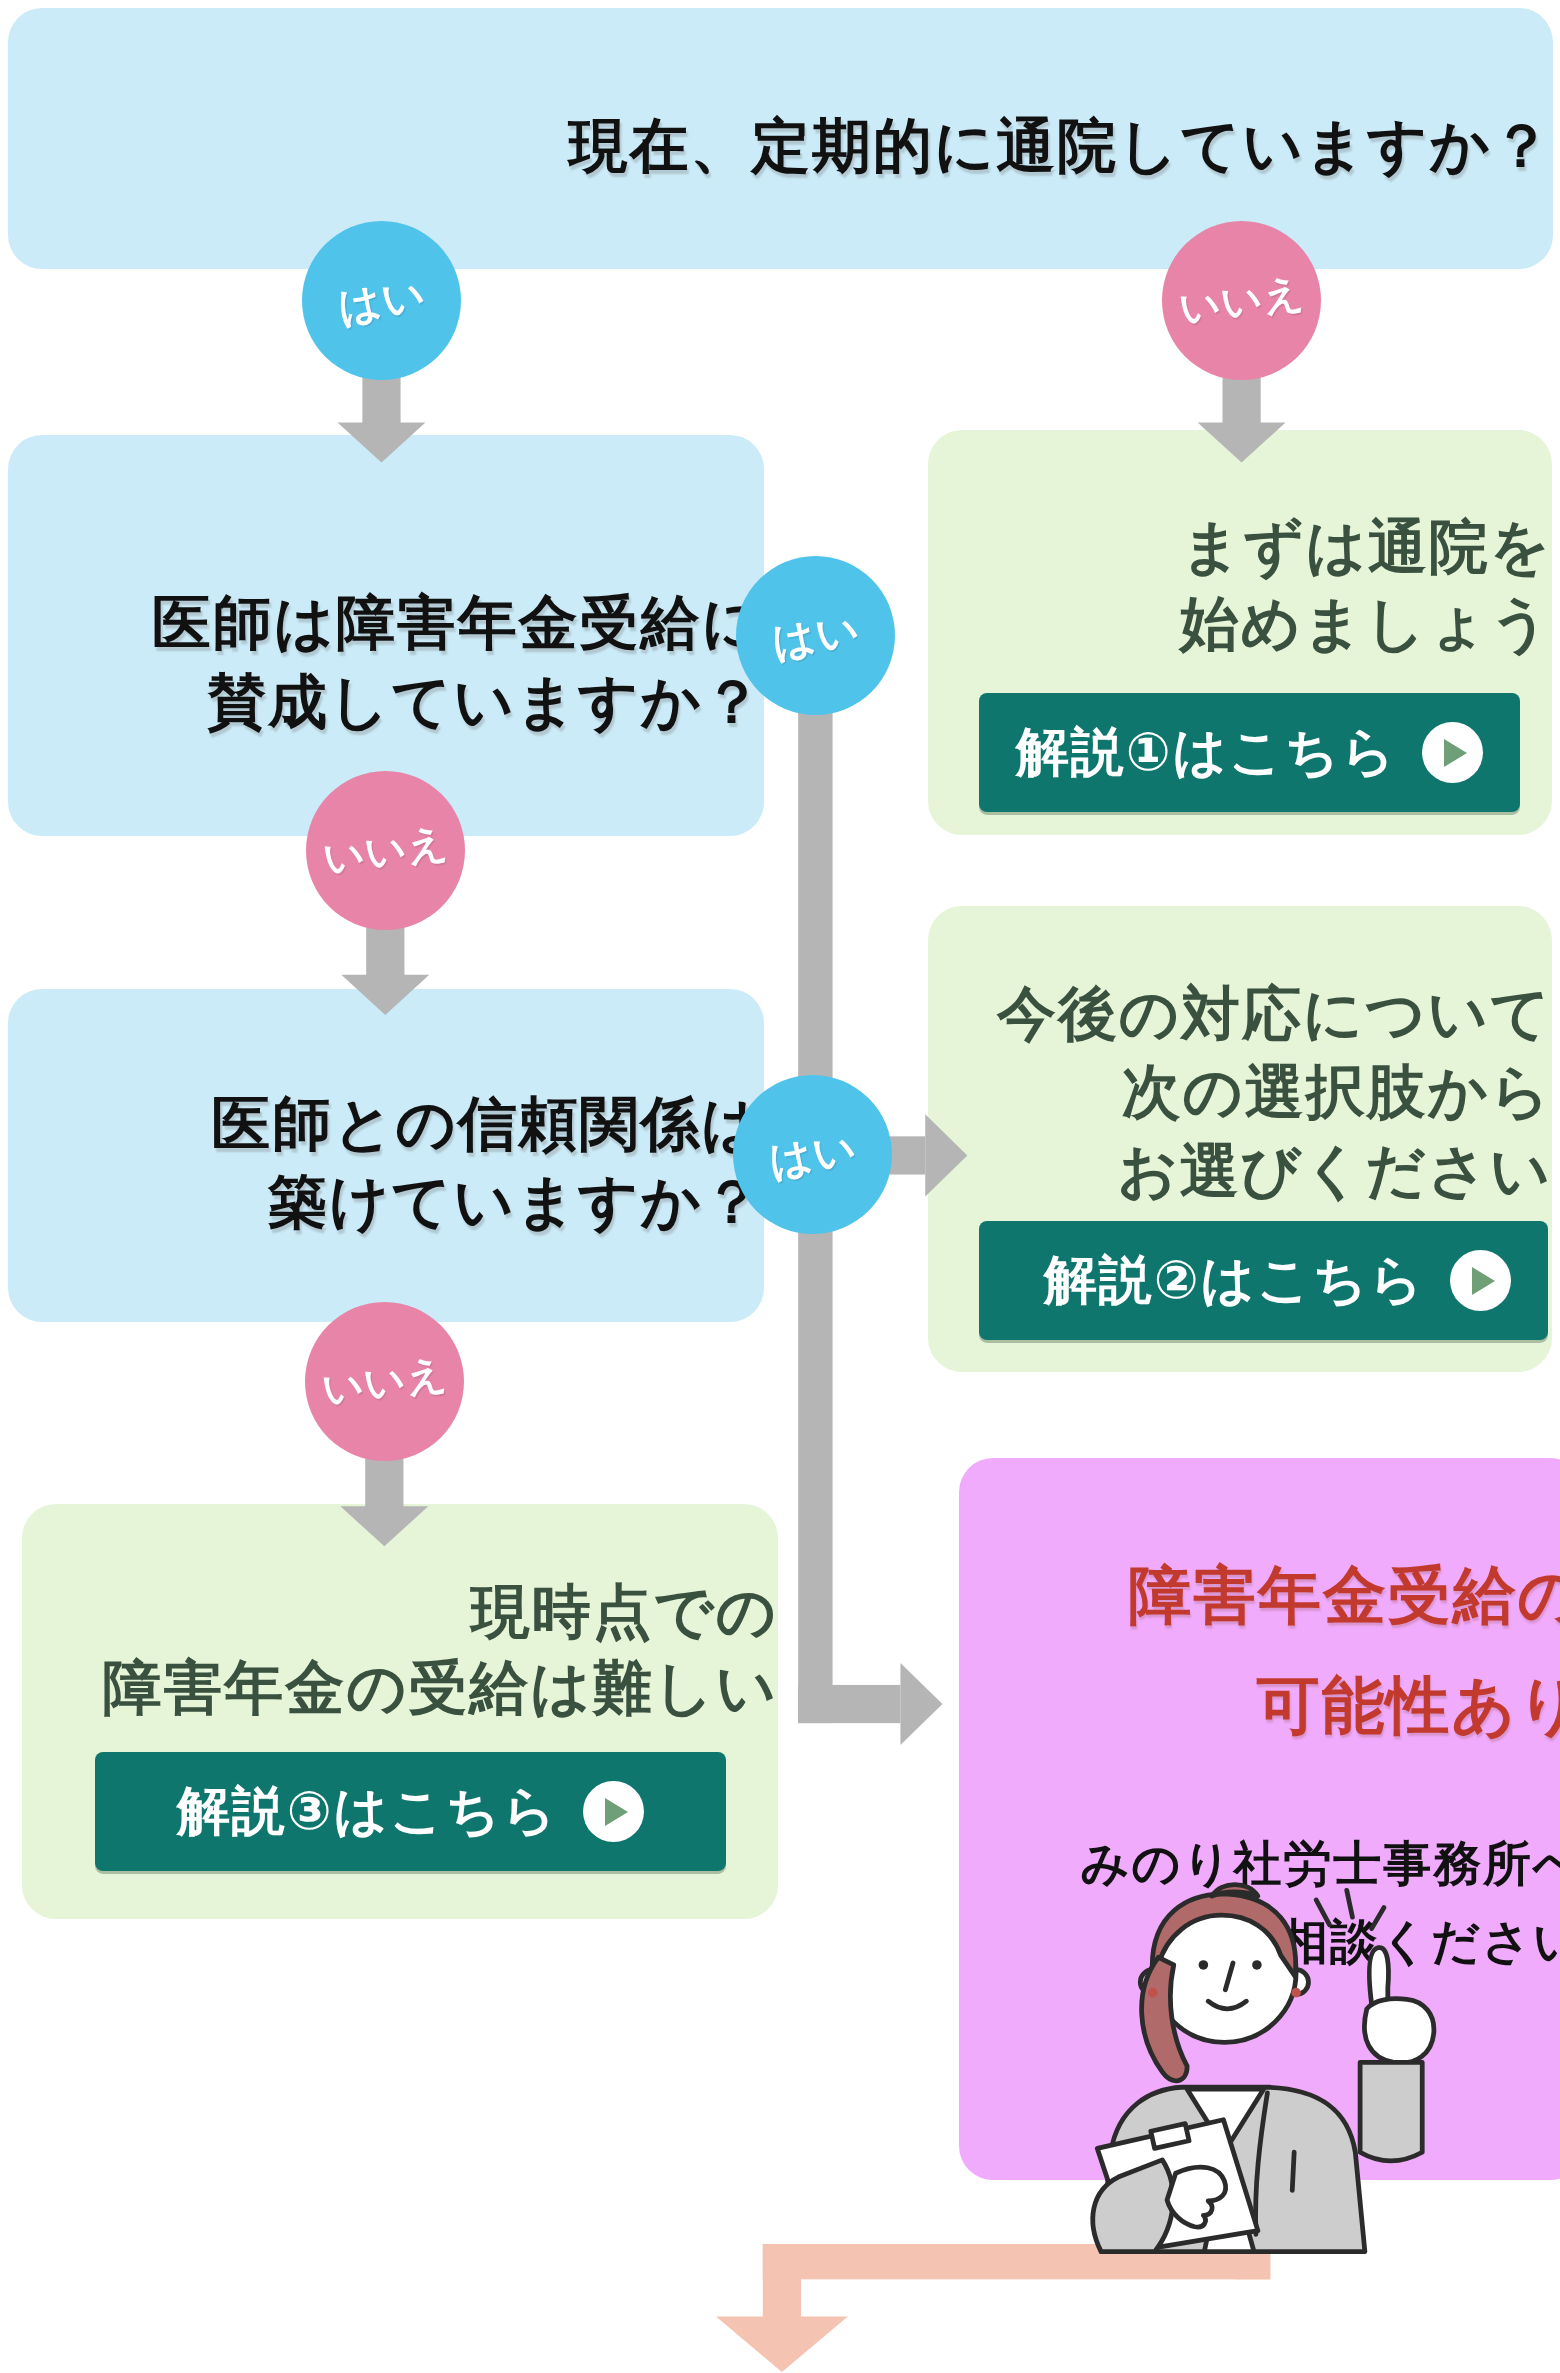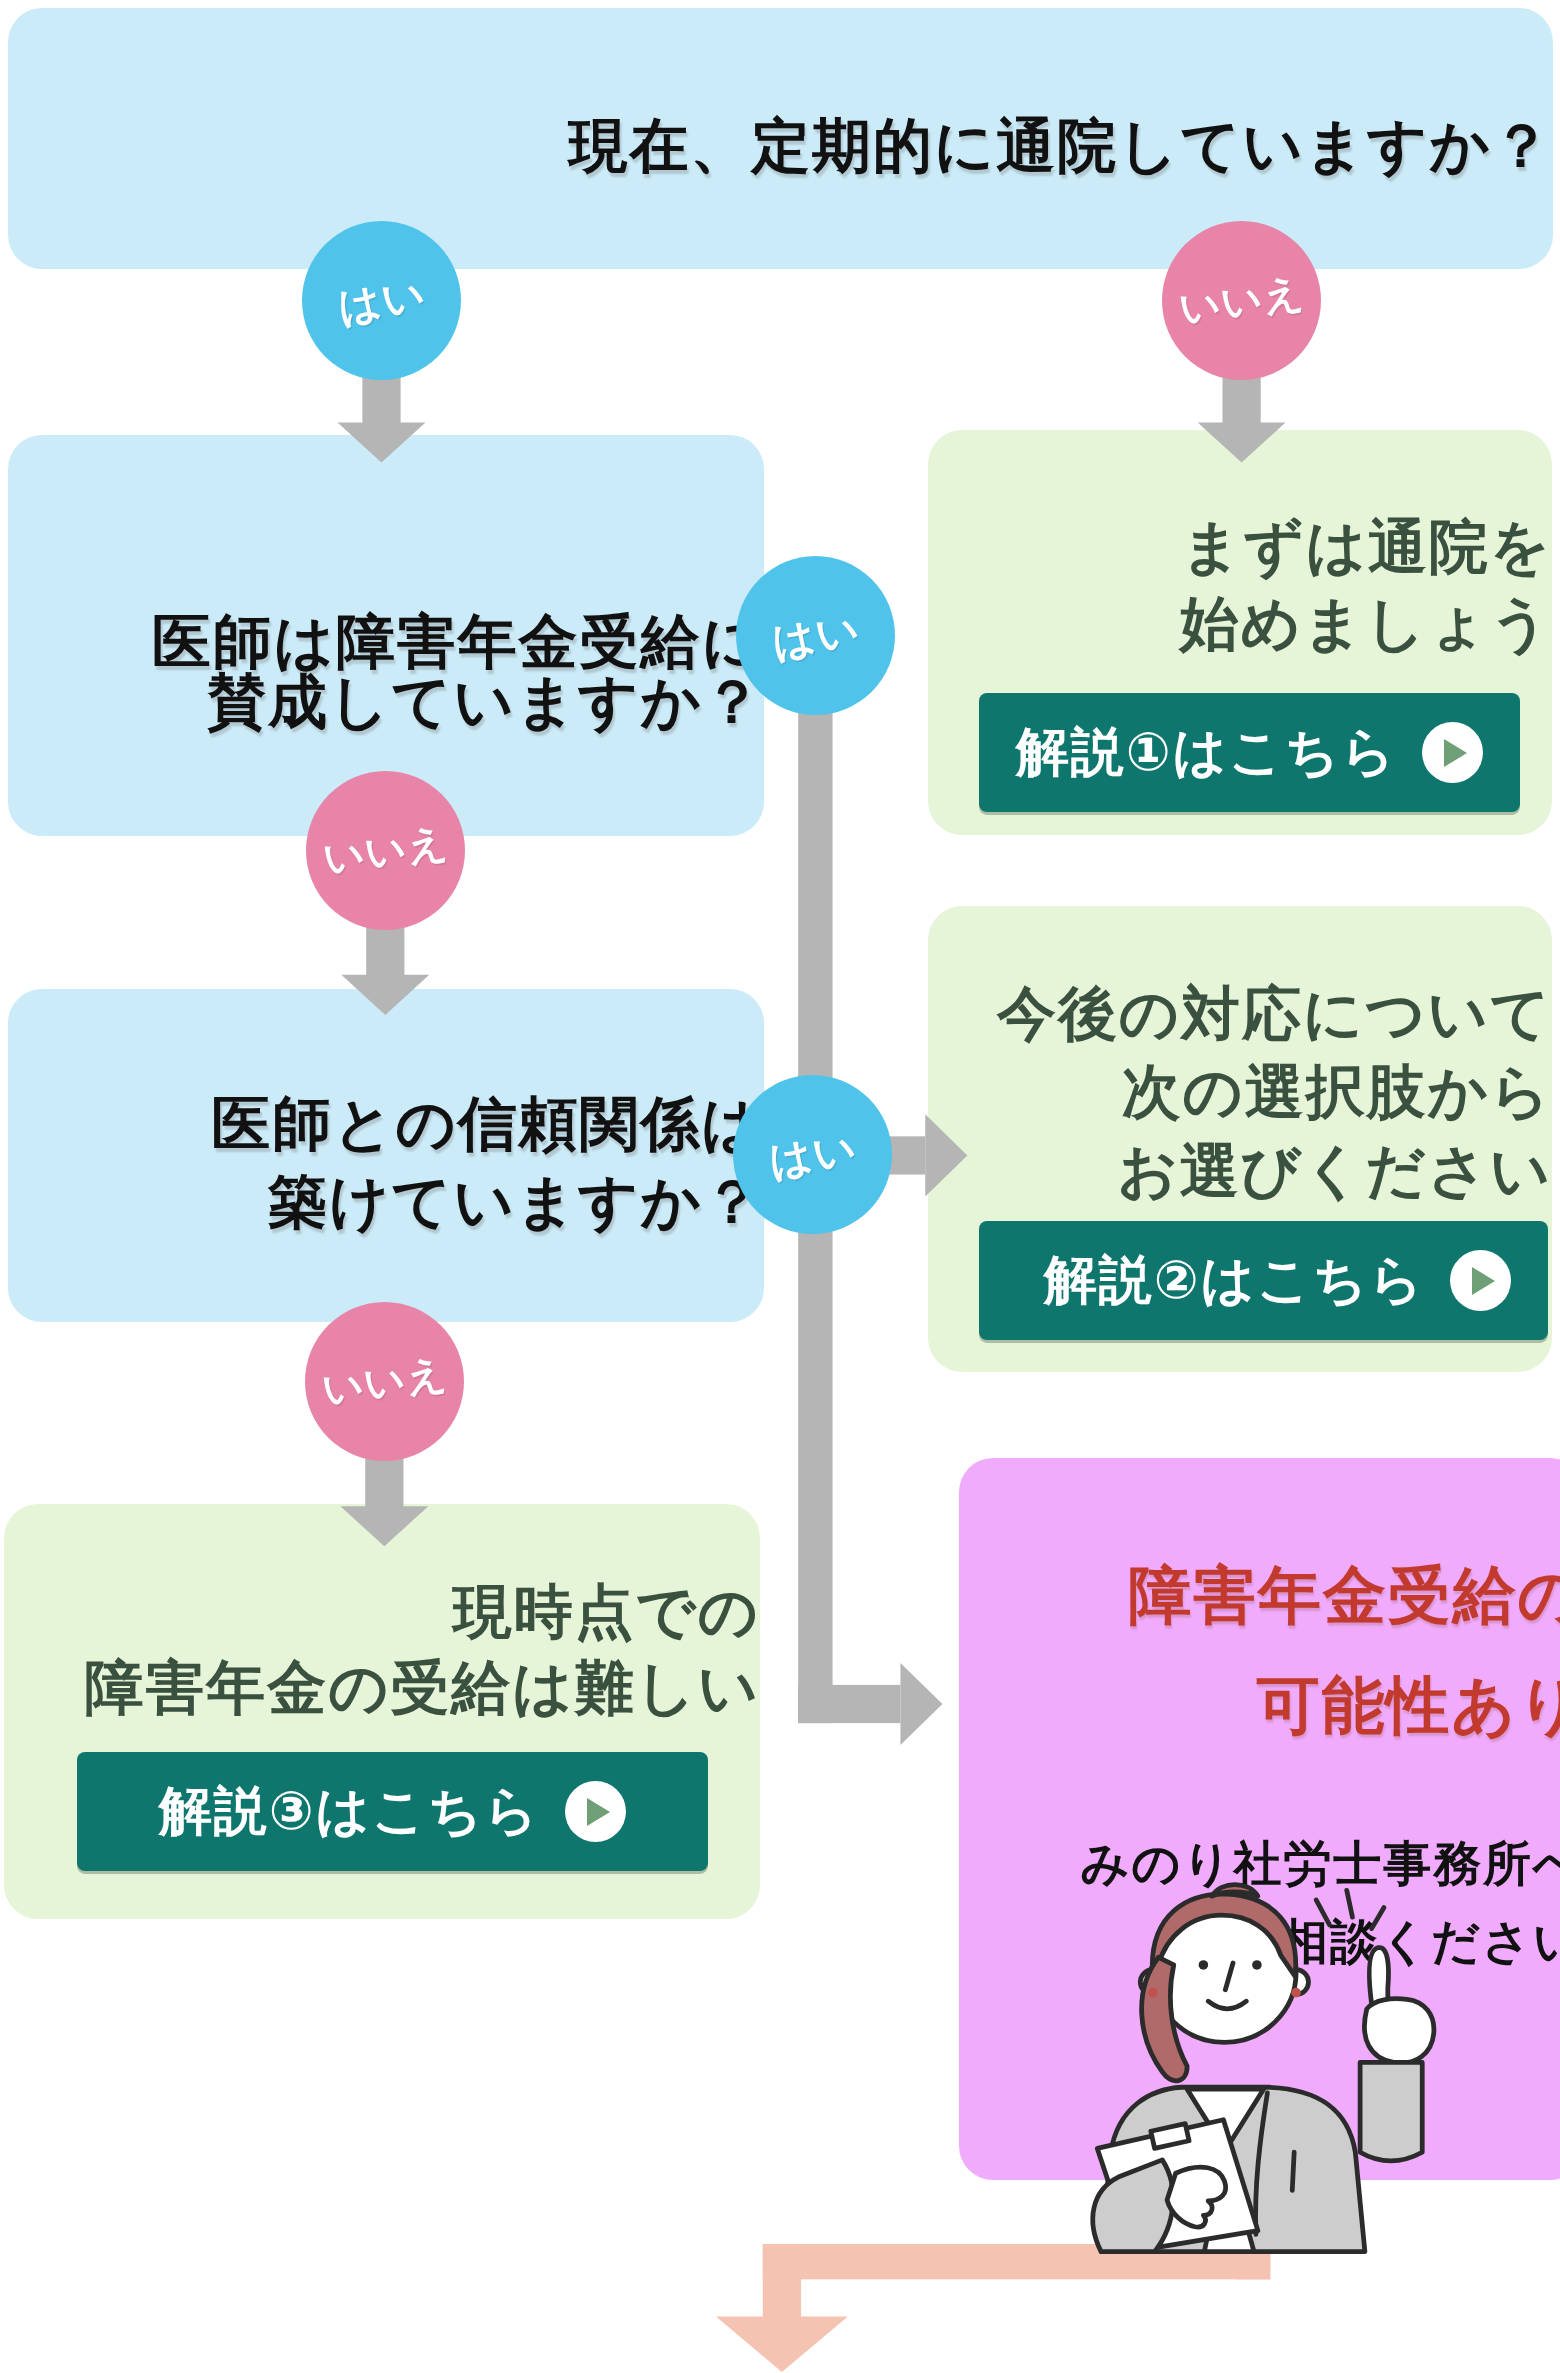--- a/index.html
+++ b/index.html
@@ -53,30 +53,30 @@
 </head>
 <body>
 
 <div id="canvas">
 
   <div class="box blue" style="left:7.6px;top:7.6px;width:1545px;height:261px;">
     <div class="qtext" style="top:99px;">現在、定期的に通院していますか？</div>
   </div>
 
   <div class="box blue" style="left:7.6px;top:435px;width:756px;height:401px;">
-    <div class="qtext" style="top:149px;margin-top:19px;">医師は障害年金受給に</div>
+    <div class="qtext" style="top:149px;">医師は障害年金受給に</div>
     <div class="qtext" style="top:228px;">賛成していますか？</div>
   </div>
 
   <div class="box blue" style="left:7.6px;top:989px;width:756px;height:333px;">
     <div class="qtext" style="top:96px;">医師との信頼関係は</div>
     <div class="qtext" style="top:174px;">築けていますか？</div>
   </div>
 
-  <div class="box green" style="left:4px;top:1504px;width:756px;height:415px;">
+  <div class="box green" style="left:22px;top:1504px;width:756px;height:415px;">
     <div class="qtext greentext" style="top:69px;text-shadow:none;">現時点での</div>
     <div class="qtext greentext" style="top:145px;text-shadow:none;">障害年金の受給は難しい</div>
     <div class="btn" style="left:73px;top:248px;width:631px;">
       <span class="lbl">解説③はこちら</span>
       <span class="playwrap"></span>
     </div>
   </div>
 
   <div class="box green" style="left:928px;top:430px;width:624px;height:405px;">
     <div class="qtext greentext" style="top:78px;text-shadow:none;">まずは通院を</div>

